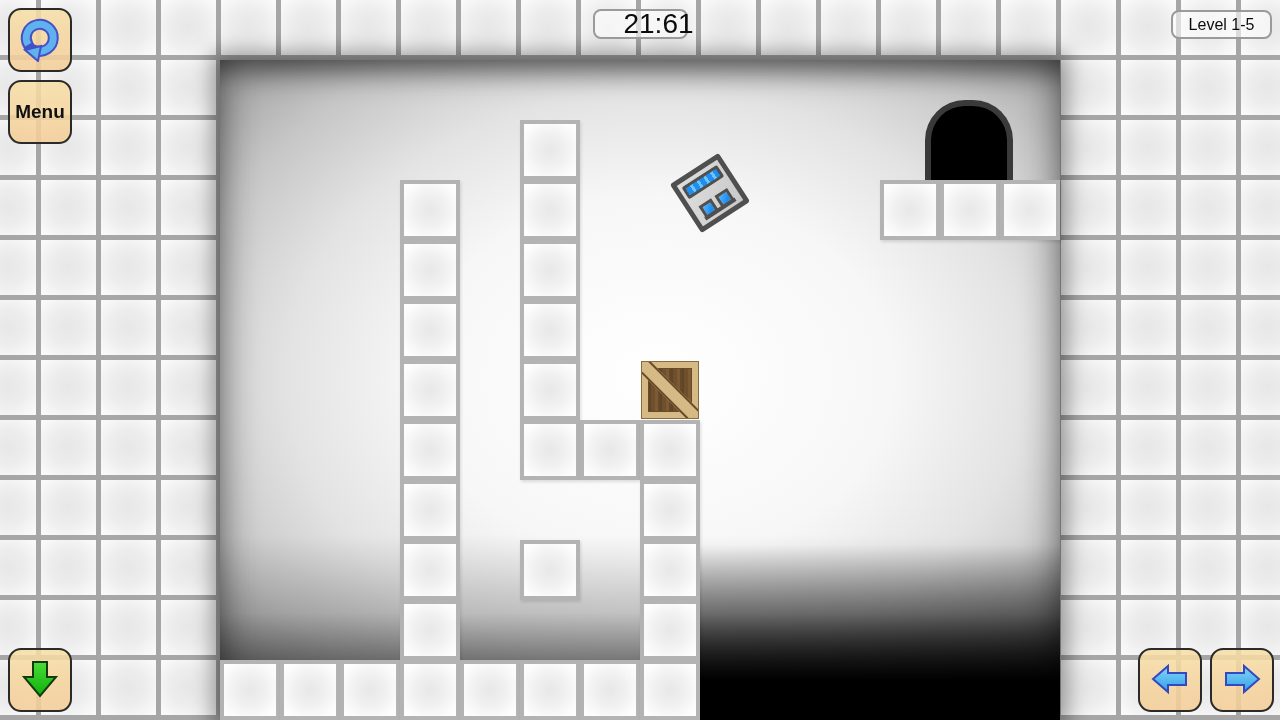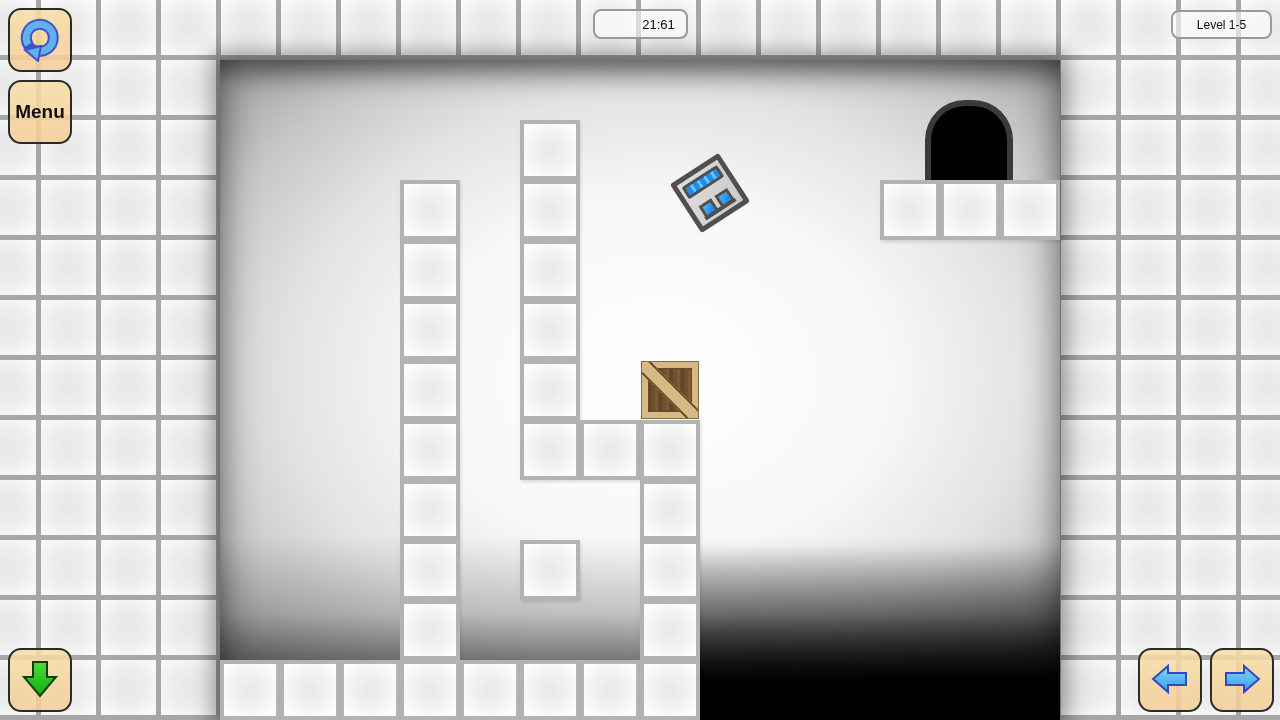--- a/index.html
+++ b/index.html
@@ -61,22 +61,22 @@
   .robot-eye.right{right:7px;}
   .robot-mouth{position:absolute;left:6px;right:6px;bottom:3px;height:4px;background:#4f4f4f;}
 
   
   .hud-btn{position:absolute;width:64px;height:64px;box-sizing:border-box;border:2px solid #2a2a2a;
     border-radius:13px;cursor:pointer;display:flex;align-items:center;justify-content:center;
     background:linear-gradient(to bottom, rgba(248,222,164,0.85) 0%, rgba(244,205,152,0.88) 100%);
     padding:0;}
   .badge{position:absolute;box-sizing:border-box;border:2px solid #9a9a9a;border-radius:8px;
     background:rgba(253,253,253,0.62);color:#0c0c0c;display:flex;align-items:center;justify-content:center;}
-  .badge.timer{left:593px;top:9px;width:95px;height:30px;font-size:13px;padding-left:36px;}
-  .badge.level{left:1171px;top:10px;width:101px;height:29px;font-size:12px;}
+  .badge.timer{left:593px;top:9px;width:95px;height:30px;font-size:28px;padding-left:36px;}
+  .badge.level{left:1171px;top:10px;width:101px;height:29px;font-size:16px;}
   .menu-label{font-size:19px;font-weight:bold;color:#101010;}
   .btn-reset{left:8px;top:8px;}
   .btn-menu{left:8px;top:80px;justify-content:center;}
   .btn-down{left:8px;top:648px;}
   .btn-prev{left:1138px;top:648px;}
   .btn-next{left:1210px;top:648px;}
 </style>
 </head>
 <body>
 

